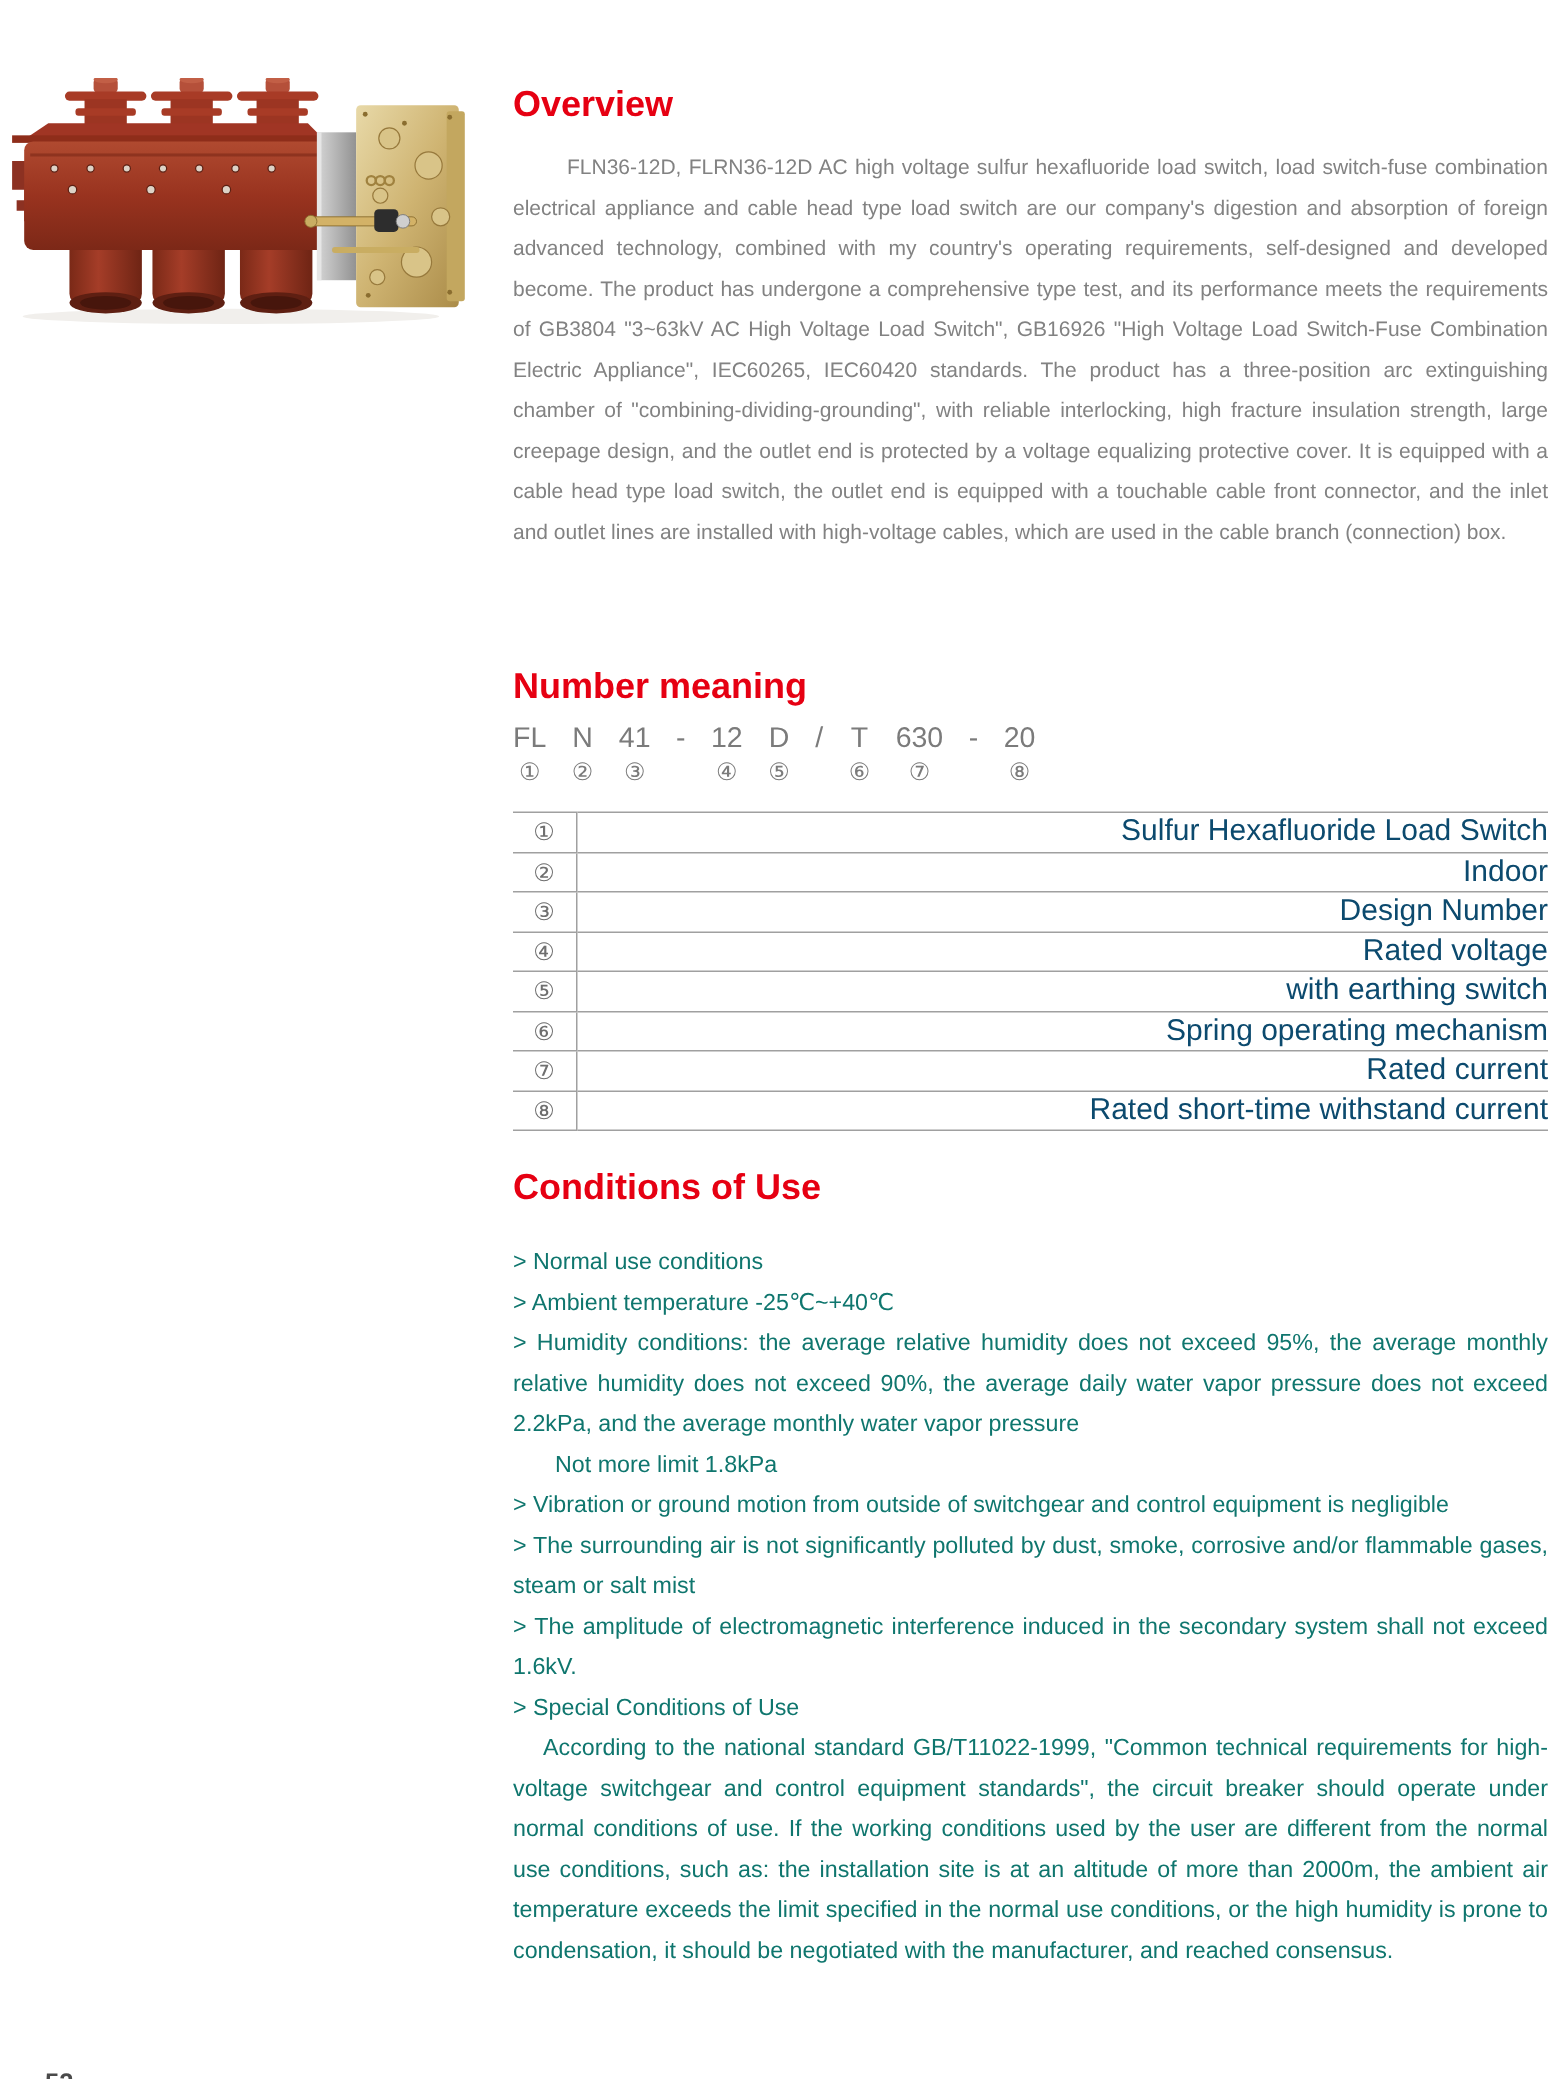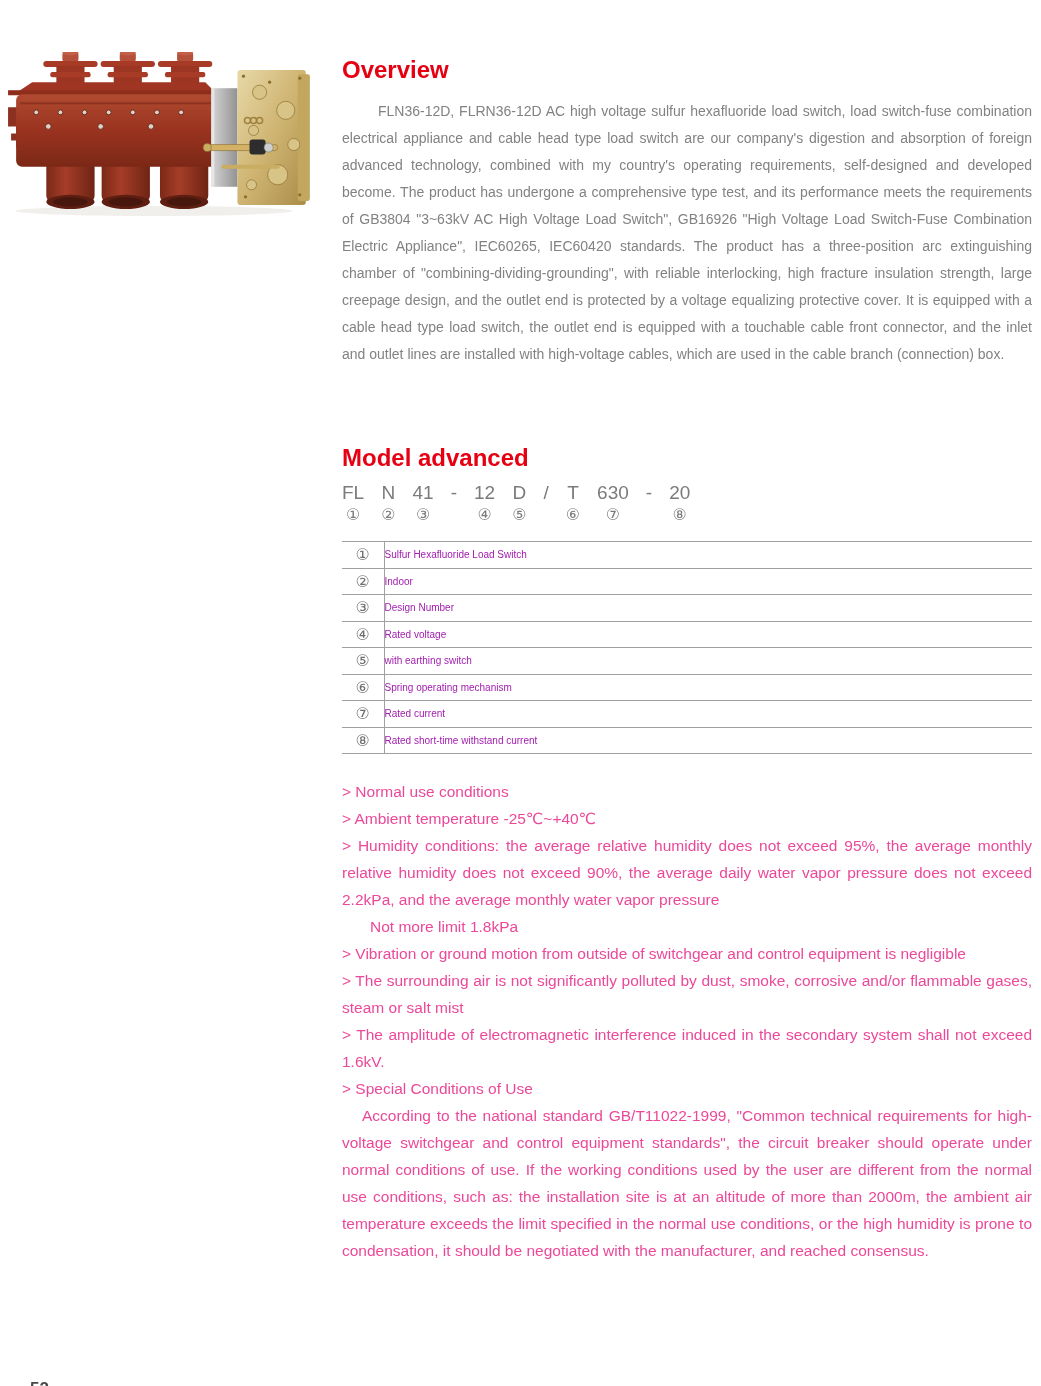--- a/index.html
+++ b/index.html
@@ -31,24 +31,24 @@
     font-family:"DejaVu Sans",sans-serif;
   }
   
   .model-table { width:690px; border-collapse:collapse; margin-top:17px; table-layout:fixed; }
   .model-table tr { border-top:1px solid #a0a0a0; border-bottom:1px solid #a0a0a0; }
   .model-table td { height:26.5px; padding:0; vertical-align:middle; }
   .td-num {
     width:42px; text-align:center; border-right:1px solid #a0a0a0;
     font-size:16px; color:#6f6f6f; font-family:"DejaVu Sans",sans-serif;
   }
-  .td-desc { font-size:10px; color:#a21caf; padding-left:10px; }
+  .td-desc { font-size:20px; color:#0c4a6e; padding-left:10px;text-align:right; }
   
   #sec-conditions .sec-heading { margin-bottom:22px; }
-  .cond { font-size:15.5px; line-height:27px; color:#ec4899; text-align:justify; }
+  .cond { font-size:15.5px; line-height:27px; color:#0f766e; text-align:justify; }
   .cond.indent1 { padding-left:28px; }
   .cond.para-indent { text-indent:20px; }
   .page-number {
     position:absolute; left:30px; top:1379px; font-size:17px; font-weight:bold; color:#4a4a4a;
   }
 </style>
 </head>
 <body>
 
 <div class="page">
@@ -172,21 +172,21 @@
       </g>
     </svg>
   </div>
 
   <div class="content-col" id="sec-overview">
     <div class="sec-heading">Overview</div>
     <p class="body-text overview-text">FLN36-12D, FLRN36-12D AC high voltage sulfur hexafluoride load switch, load switch-fuse combination electrical appliance and cable head type load switch are our company's digestion and absorption of foreign advanced technology, combined with my country's operating requirements, self-designed and developed become. The product has undergone a comprehensive type test, and its performance meets the requirements of GB3804 "3~63kV AC High Voltage Load Switch", GB16926 "High Voltage Load Switch-Fuse Combination Electric Appliance", IEC60265, IEC60420 standards. The product has a three-position arc extinguishing chamber of "combining-dividing-grounding", with reliable interlocking, high fracture insulation strength, large creepage design, and the outlet end is protected by a voltage equalizing protective cover. It is equipped with a cable head type load switch, the outlet end is equipped with a touchable cable front connector, and the inlet and outlet lines are installed with high-voltage cables, which are used in the cable branch (connection) box.</p>
   </div>
 
   <div class="content-col" id="sec-model">
-    <div class="sec-heading">Model advanced</div>
+    <div class="sec-heading">Number meaning</div>
 
     <div class="code-row">
       <div class="code-col">
         <span class="code-token">FL</span>
         <span class="code-mark">①</span>
       </div>
       <div class="code-col">
         <span class="code-token">N</span>
         <span class="code-mark">②</span>
       </div>
@@ -260,20 +260,21 @@
         </tr>
         <tr>
           <td class="td-num">⑧</td>
           <td class="td-desc">Rated short-time withstand current</td>
         </tr>
       </tbody>
     </table>
   </div>
 
   <div class="content-col" id="sec-conditions">
+    <div class="sec-heading">Conditions of Use</div>
     <div>
       <p class="cond">&gt; Normal use conditions</p>
       <p class="cond">&gt; Ambient temperature -25℃~+40℃</p>
       <p class="cond">&gt; Humidity conditions: the average relative humidity does not exceed 95%, the average monthly relative humidity does not exceed 90%, the average daily water vapor pressure does not exceed 2.2kPa, and the average monthly water vapor pressure</p>
       <p class="cond indent1">Not more limit 1.8kPa</p>
       <p class="cond">&gt; Vibration or ground motion from outside of switchgear and control equipment is negligible</p>
       <p class="cond">&gt; The surrounding air is not significantly polluted by dust, smoke, corrosive and/or flammable gases, steam or salt mist</p>
       <p class="cond">&gt; The amplitude of electromagnetic interference induced in the secondary system shall not exceed 1.6kV.</p>
       <p class="cond">&gt; Special Conditions of Use</p>
       <p class="cond para-indent">According to the national standard GB/T11022-1999, "Common technical requirements for high-voltage switchgear and control equipment standards", the circuit breaker should operate under normal conditions of use. If the working conditions used by the user are different from the normal use conditions, such as: the installation site is at an altitude of more than 2000m, the ambient air temperature exceeds the limit specified in the normal use conditions, or the high humidity is prone to condensation, it should be negotiated with the manufacturer, and reached consensus.</p>

